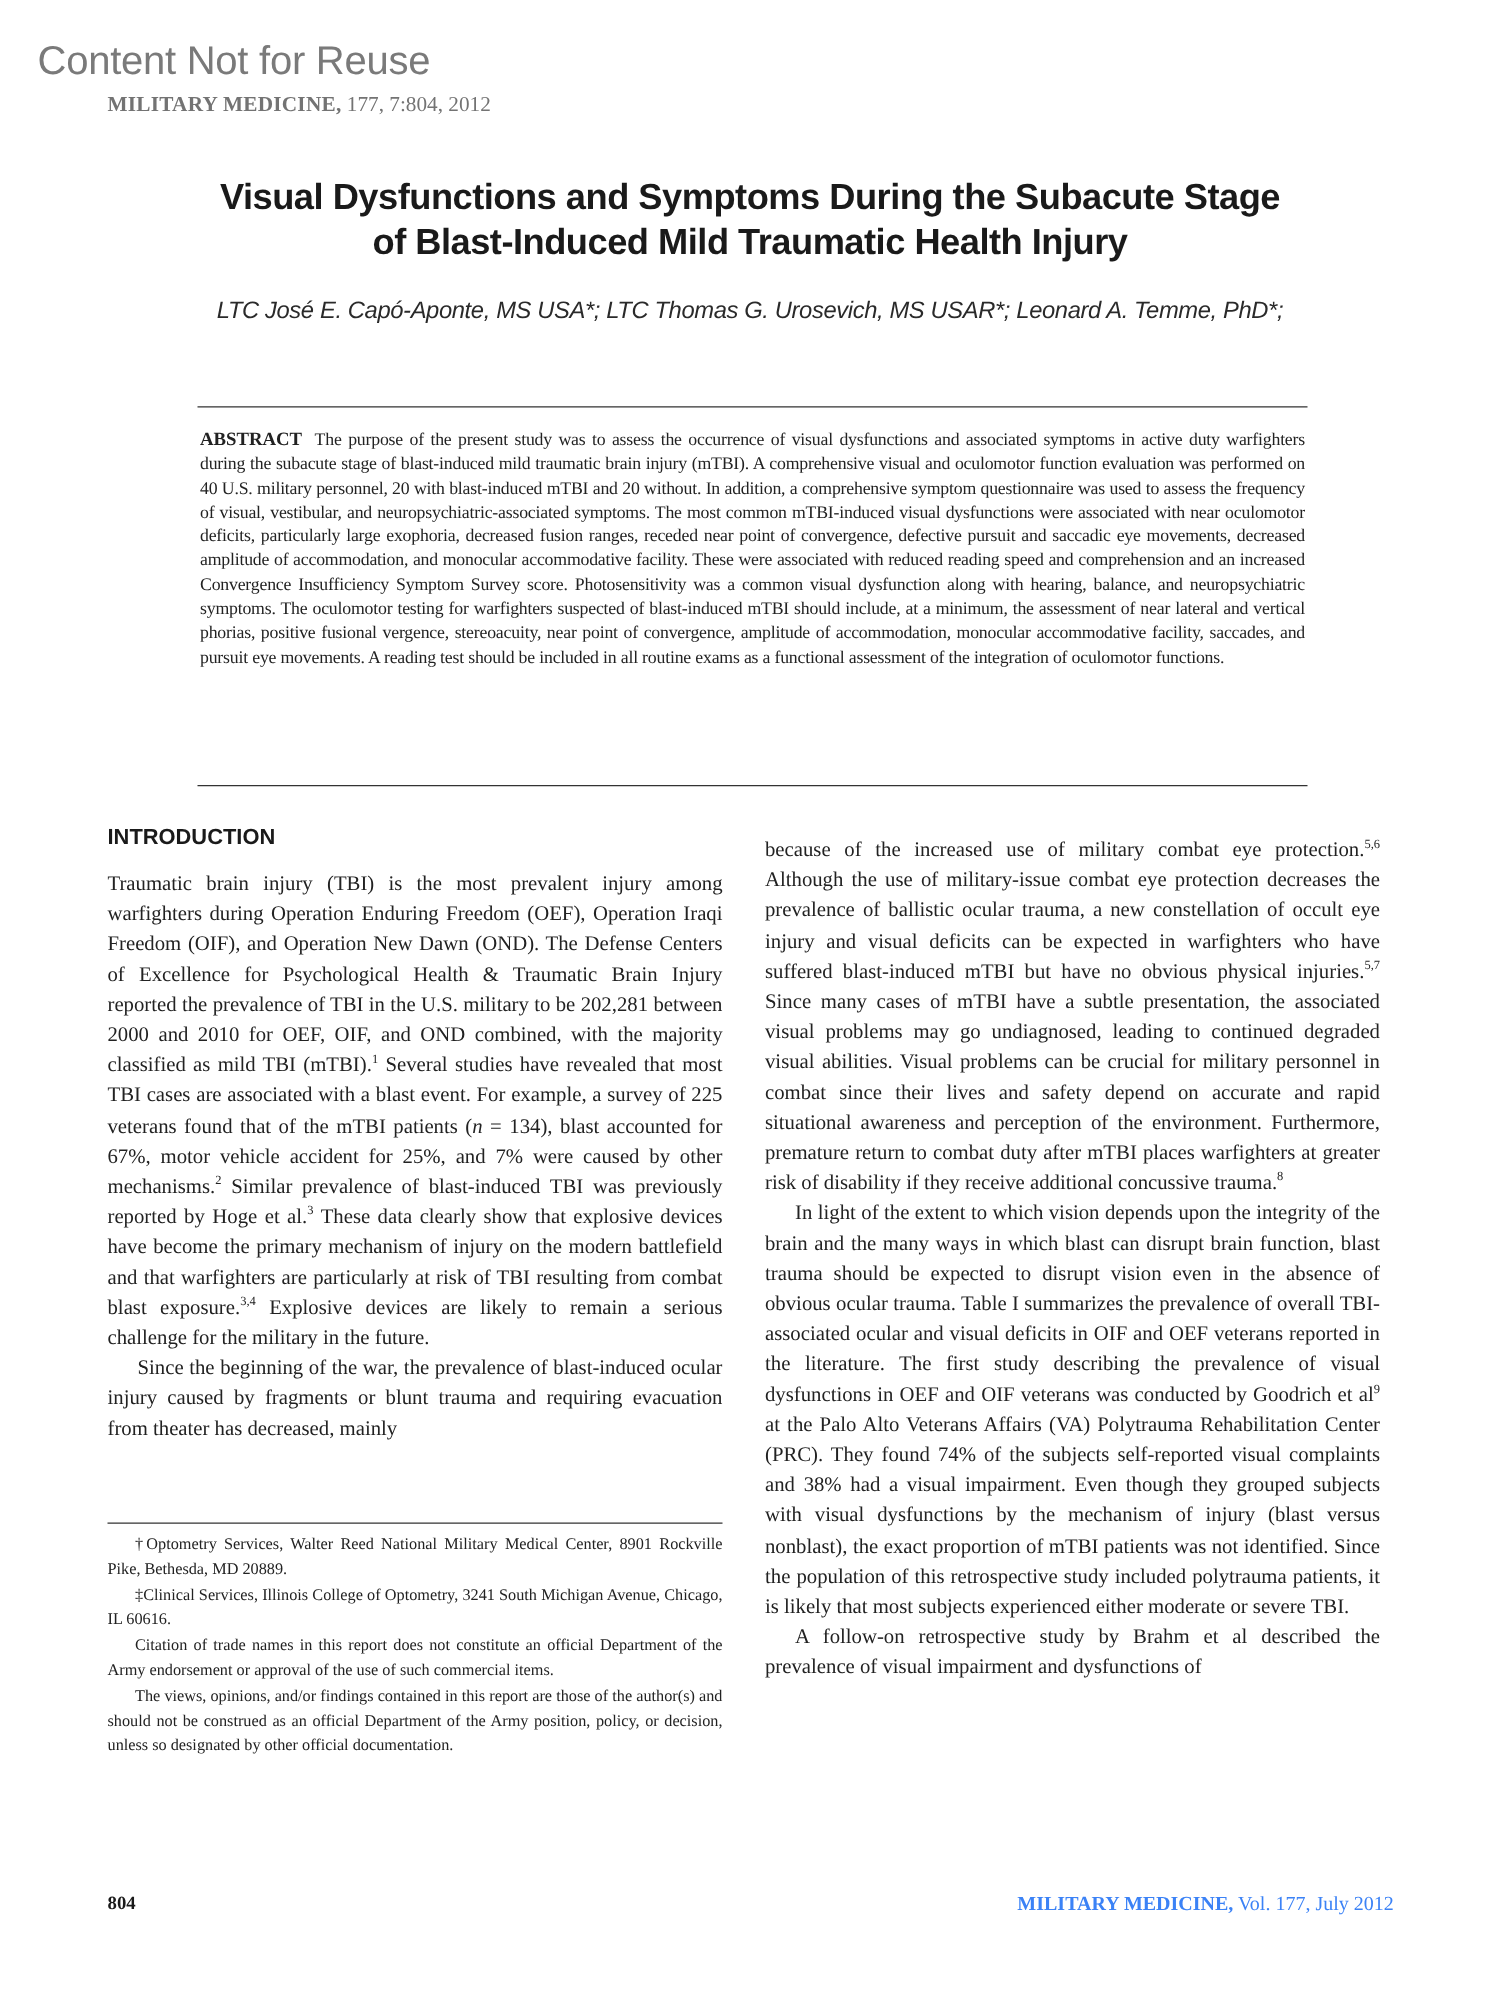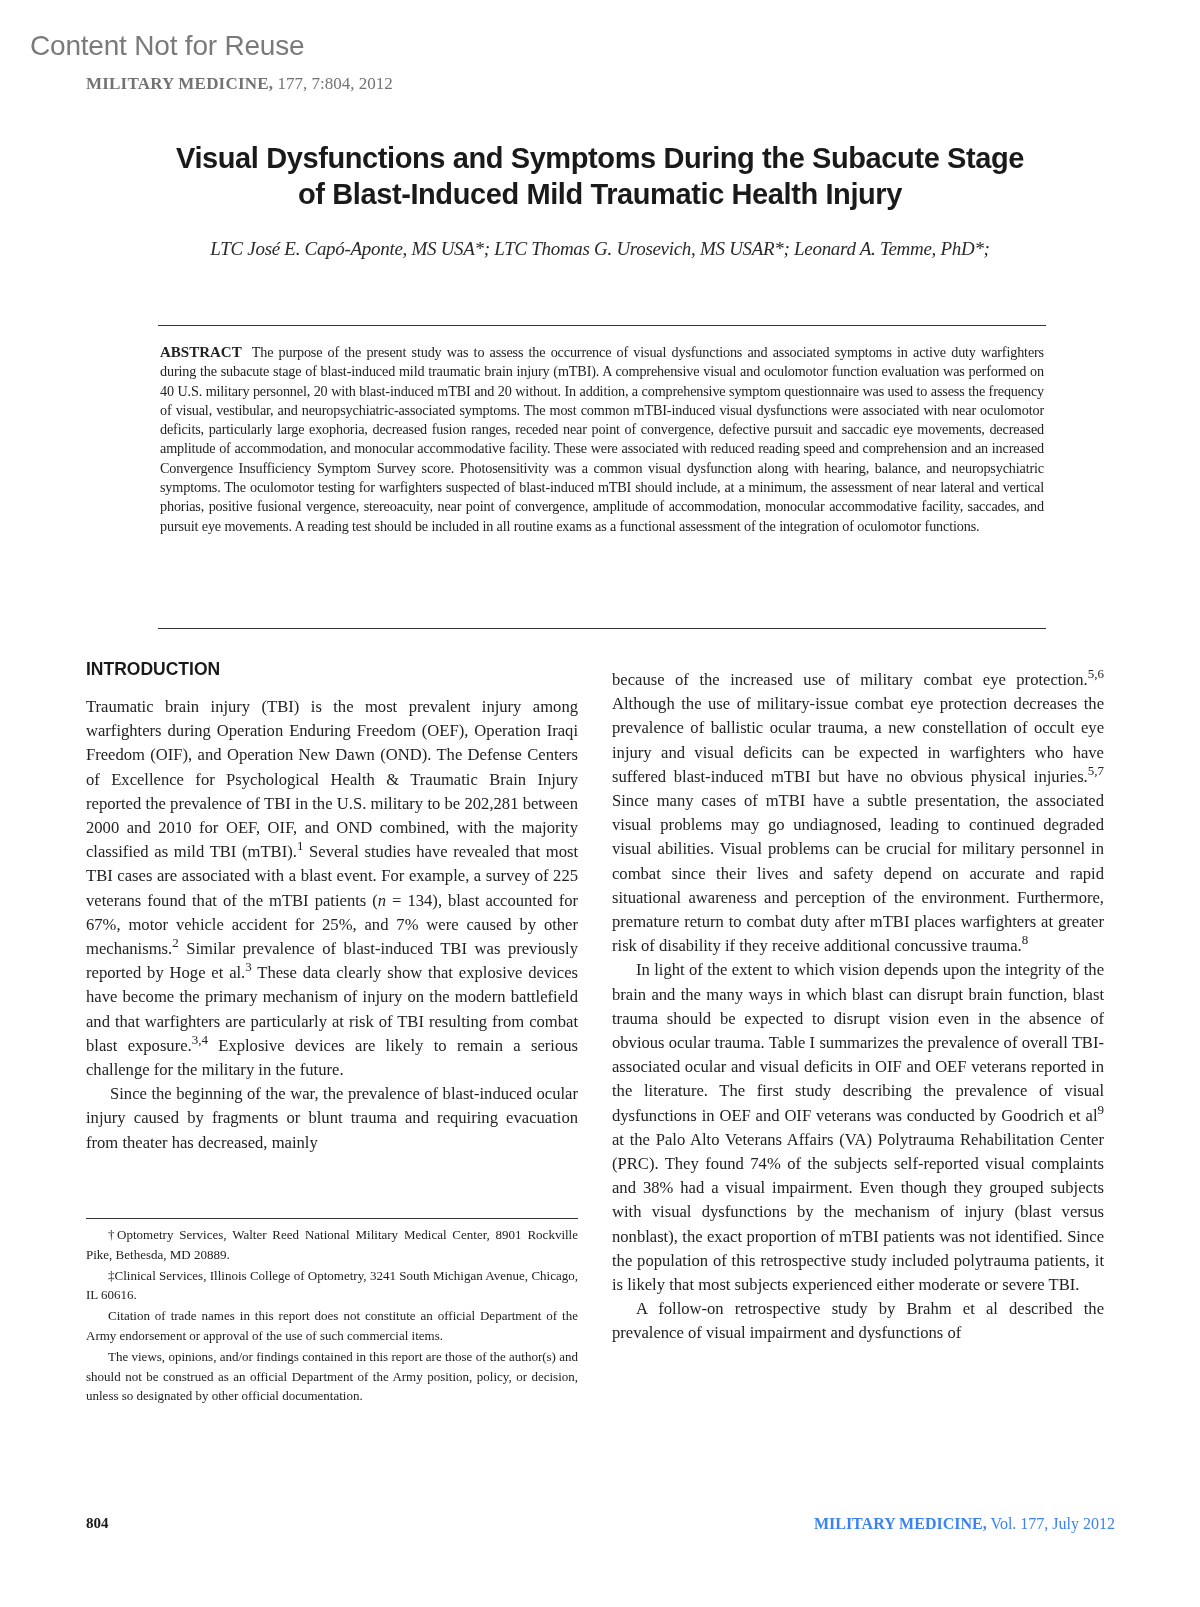--- a/index.html
+++ b/index.html
@@ -4,38 +4,38 @@
 <style>
   html, body { margin: 0; padding: 0; background: #ffffff; }
   body {
     width: 1200px; height: 1607px; position: relative; overflow: hidden;
     color: #1e1e1e;
     font-family: "Liberation Serif", "DejaVu Serif", serif;
   }
   .watermark {
     position: absolute; left: 30px; top: 30px;
     font-family: "Liberation Sans", "DejaVu Sans", sans-serif;
-    font-size: 28px; color: #7a7a7a; letter-spacing: -0.2px;
+    font-size: 32px; color: #7a7a7a; letter-spacing: -0.2px;
   }
   .running-head {
     position: absolute; left: 86px; top: 74px;
     font-size: 17px; color: #737373;
   }
   .running-head b { font-weight: bold; letter-spacing: 0.2px; }
   .title {
     position: absolute; left: 60px; width: 1080px; top: 140px;
     text-align: center;
     font-family: "Liberation Sans", "DejaVu Sans", sans-serif;
     font-weight: bold; font-size: 29px; line-height: 36px; color: #1a1a1a;
     letter-spacing: -0.4px;
   }
   .authors {
     position: absolute; left: 60px; width: 1080px; top: 236px;
     text-align: center;
-    font-family: Liberation Serif, serif;
+    font-family: Liberation Sans, sans-serif;
     font-style: italic; font-size: 19px; line-height: 26px; color: #2a2a2a;
     letter-spacing: -0.3px;
   }
   .rule {
     position: absolute; left: 158px; width: 888px; height: 0;
     border-top: 1.5px solid #333;
   }
   .rule.top { top: 325px; }
   .rule.bottom { top: 628px; }
   .abstract {
@@ -50,21 +50,21 @@
   }
   .col.left { left: 86px; }
   .col.right { left: 612px; top: 668px; }
   .section-heading {
     font-family: "Liberation Sans", "DejaVu Sans", sans-serif;
     font-weight: bold; font-size: 17.5px; line-height: 22px; color: #1a1a1a;
     margin: 0 0 15px 0;
   }
   .col p { margin: 0; }
   .col p.indent { text-indent: 24px; }
-  sup { font-size: 13px; line-height: 0; vertical-align: 7px; }
+  sup { font-size: 10px; line-height: 0; vertical-align: 7px; }
   .footnotes {
     position: absolute; left: 86px; width: 492px; top: 1218px;
     border-top: 1.5px solid #333; padding-top: 6px;
     font-size: 13px; line-height: 19.6px; text-align: justify; color: #222;
   }
   .footnotes p { margin: 0 0 1.5px 0; text-indent: 22px; }
   .page-number {
     position: absolute; left: 86px; top: 1515px;
     font-size: 15px; font-weight: bold; color: #1a1a1a;
   }

